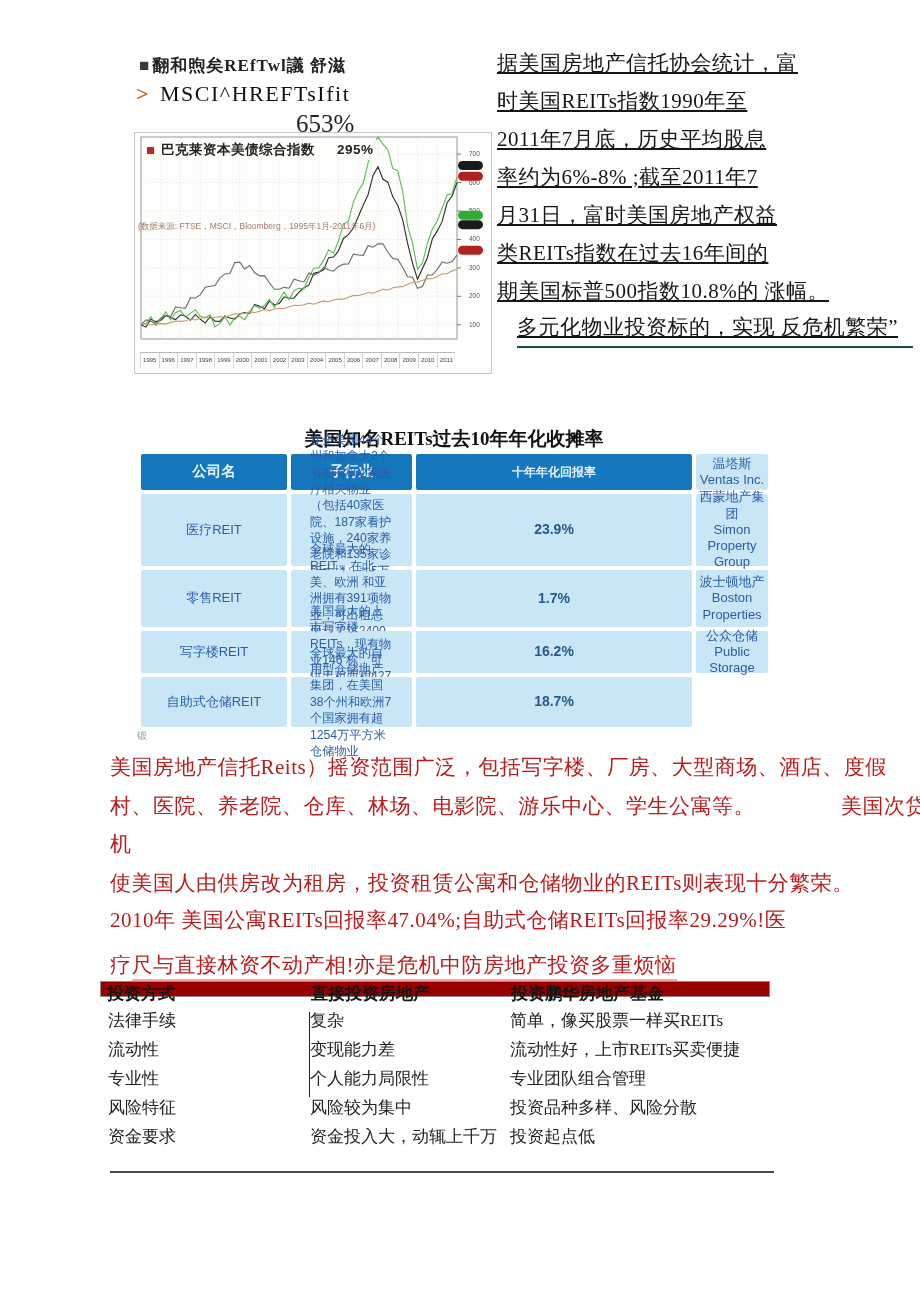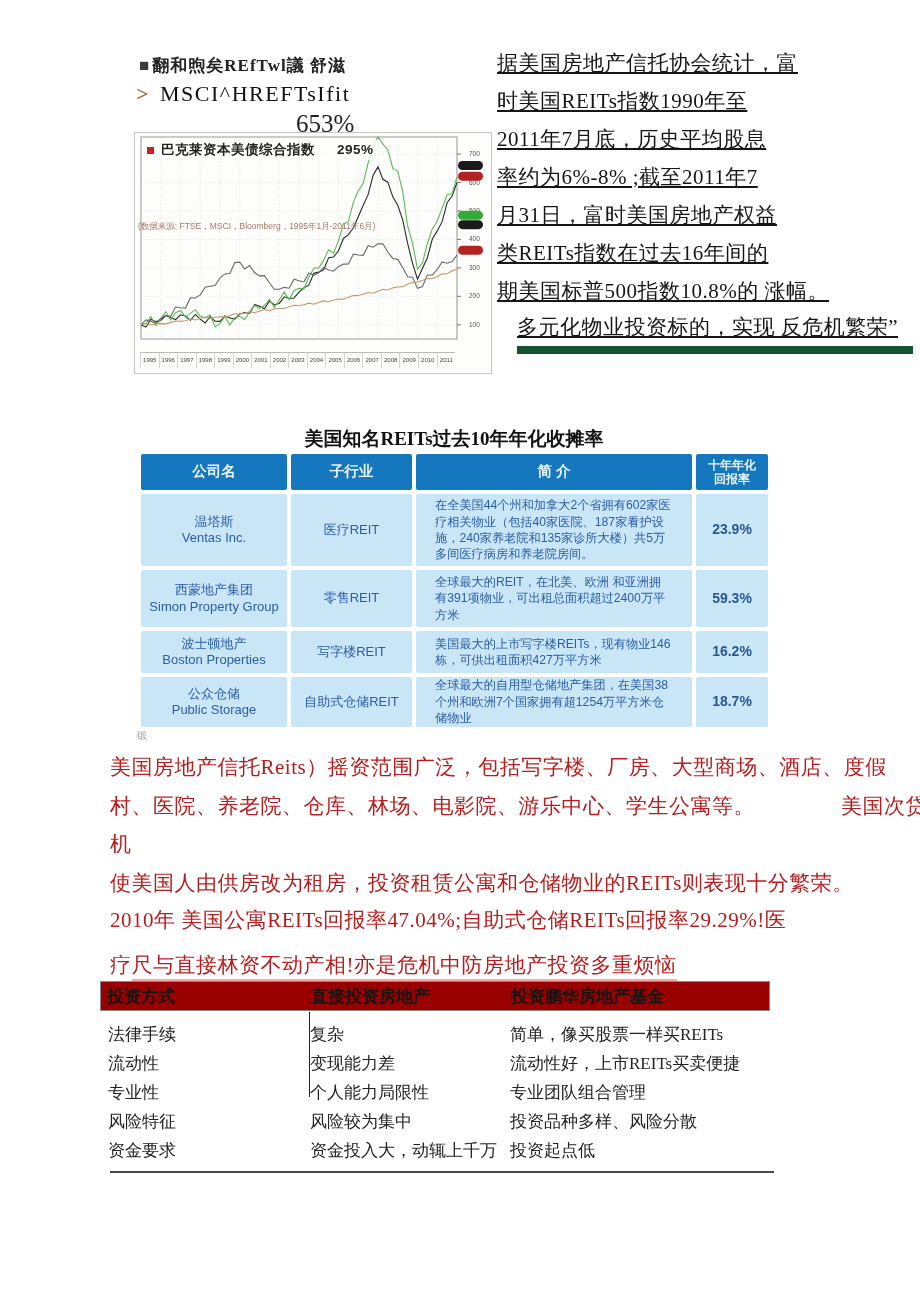--- a/index.html
+++ b/index.html
@@ -25,21 +25,21 @@
   #chart-legend .lm{display:inline-block;width:7px;height:7px;background:#cc2020;margin-right:7px;}
   #chart-legend .lv{margin-left:22px;}
   #chart-src{left:3px;top:88px;font-size:8.5px;color:#a5796a;font-family:"Liberation Sans",sans-serif;}
   #x-labels{left:5px;bottom:5px;width:315px;height:15px;display:flex;border-top:1px solid #bbb;}
   #x-labels span{flex:1;font-size:6px;color:#444;text-align:center;border-left:1px solid #d5d5d5;
        font-family:"Liberation Sans",sans-serif;line-height:15px;overflow:hidden;}
 
   
   #right-col{left:497px;top:44px;width:416px;font-size:21px;line-height:38px;letter-spacing:0.5px;color:#161616;}
   #right-col .rl{height:38px;white-space:nowrap;text-decoration:underline;}
-  #right-col .rl-last{margin-left:20px;border-bottom:8px solid #14532d;height:36px;line-height:34px;}
+  #right-col .rl-last{margin-left:20px;border-bottom:2px solid #14532d;height:36px;line-height:34px;}
 
   
   #tbl-title{left:140px;top:426px;width:628px;text-align:center;font-size:19px;font-weight:bold;color:#111;}
   #blue-table{left:141px;top:454px;display:grid;grid-template-columns:146px 121px 276px 72px;
       grid-template-rows:36px 72px 57px 42px 50px;gap:4px;font-family:"Liberation Sans",sans-serif;}
   .bh{background:#1577bd;color:#e8f4fc;display:flex;align-items:center;justify-content:center;
       font-weight:bold;font-size:14.5px;border-radius:2px;text-align:center;line-height:1.2;}
   .bh-sm{font-size:12px;padding:0 8px;}
   .bc{background:#c9e6f7;color:#2a5da8;display:flex;flex-direction:column;align-items:center;
       justify-content:center;font-size:13px;border-radius:2px;text-align:center;line-height:1.25;}
@@ -53,21 +53,21 @@
   .para{font-size:21px;line-height:38.5px;letter-spacing:0.5px;color:#b91c1c;white-space:nowrap;}
   #para-a{left:110px;top:748px;width:800px;}
   .gap{display:inline-block;width:86px;}
   #para-b1{left:110px;top:864px;}
   #para-b2{left:110px;top:901px;}
   #para-b3{left:110px;top:946px;}
   #para-b3 .ul{border-bottom:2px solid #fca5a5;padding-bottom:2px;}
 
   
   #red-table{left:100px;top:981px;width:670px;font-size:17px;color:#222;}
-  #red-head{display:grid;grid-template-columns:210px 200px 260px;background:#990000;height:30px;
+  #red-head{display:grid;grid-template-columns:210px 200px 260px;background:#990000;height:16px;
       align-items:center;border:1px solid #8a8a8a;box-sizing:border-box;color:#151515;font-weight:bold;}
   #red-head .hc1{padding-left:6px;}
   #red-body{margin-top:9px;display:grid;grid-template-columns:210px 200px 260px;grid-auto-rows:29px;
       align-items:center;}
   #red-body .c1{padding-left:8px;}
   #red-vline{position:absolute;left:209px;top:31px;height:85px;border-left:1.5px solid #222;}
   #bottom-hr{left:110px;top:1171px;width:664px;border-top:2px solid #4a4a4a;height:0;}
 </style>
 </head>
 <body>
@@ -166,38 +166,37 @@
     <div class="rl">月31日，富时美国房地产权益</div>
     <div class="rl">类REITs指数在过去16年间的</div>
     <div class="rl">期美国标普500指数10.8%的 涨幅。</div>
     <div class="rl rl-last">多元化物业投资标的，实现 反危机繁荣”</div>
   </div>
 
   <div class="abs" id="tbl-title">美国知名REITs过去10年年化收摊率</div>
   <div class="abs" id="blue-table">
     <div class="bh">公司名</div>
     <div class="bh">子行业</div>
-    <div class="bh">简  介</div>
     <div class="bh bh-sm">十年年化回报率</div>
 
     <div class="bc">
       <span>温塔斯</span>
       <span>Ventas Inc.</span>
     </div>
     <div class="bc">医疗REIT</div>
     <div class="bc bc-desc">在全美国44个州和加拿大2个省拥有602家医疗相关物业（包括40家医院、187家看护设施，240家养老院和135家诊所大楼）共5万多间医疗病房和养老院房间。</div>
     <div class="bc bc-pct">23.9%</div>
 
     <div class="bc">
       <span>西蒙地产集团</span>
       <span>Simon Property Group</span>
     </div>
     <div class="bc">零售REIT</div>
     <div class="bc bc-desc">全球最大的REIT，在北美、欧洲 和亚洲拥有391项物业，可出租总面积超过2400万平方米</div>
-    <div class="bc bc-pct">59.3%</div>
+    <div class="bc bc-pct">1.7%</div>
 
     <div class="bc">
       <span>波士顿地产</span>
       <span>Boston Properties</span>
     </div>
     <div class="bc">写字楼REIT</div>
     <div class="bc bc-desc">美国最大的上市写字楼REITs，现有物业146 栋，可供出租面积427万平方米</div>
     <div class="bc bc-pct">16.2%</div>
 
     <div class="bc">

